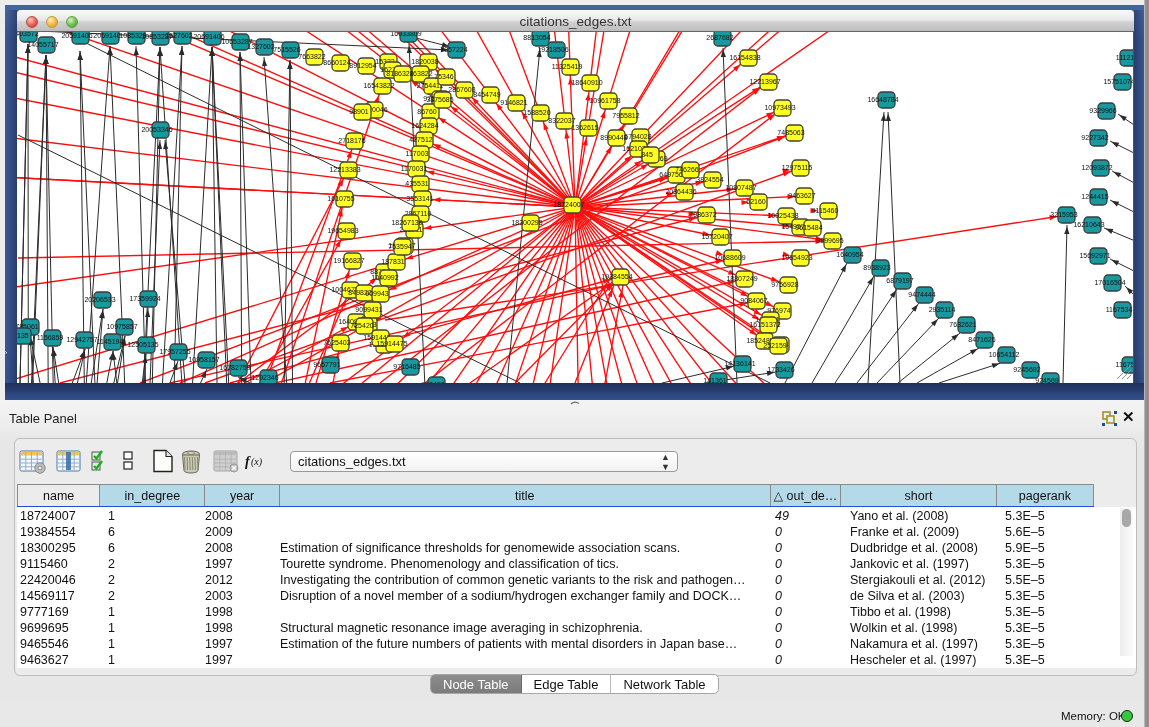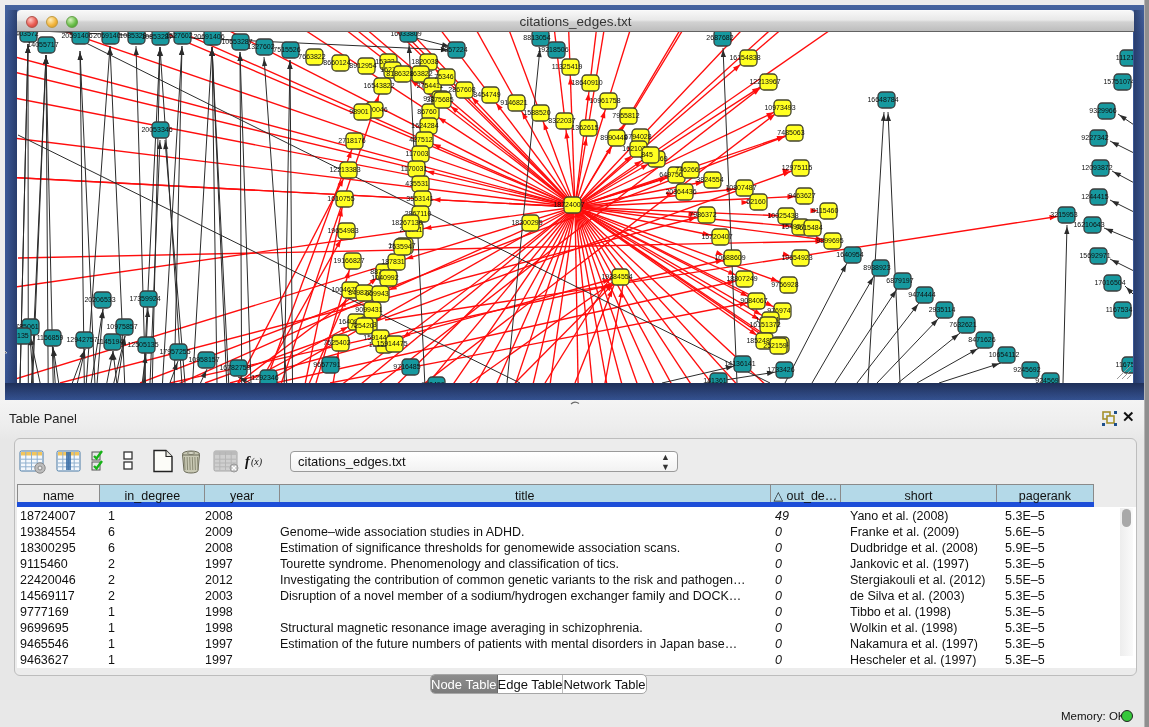--- a/index.html
+++ b/index.html
@@ -21,34 +21,34 @@
 #panel {position:absolute;left:14px;top:438px;width:1123px;height:238px;
  background:#ececec;border:1px solid #bdbdbd;border-radius:6px;}
 #combo {position:absolute;left:290px;top:451px;width:388px;height:21px;background:linear-gradient(180deg,#ffffff,#f2f2f2);
  border:1px solid #9a9a9a;border-radius:4px;font-size:13px;color:#111;line-height:19px;padding-left:7px;}
 #combo .arr {position:absolute;right:7px;top:0px;font-size:9px;color:#333;line-height:10px;}
 
 #tbl {position:absolute;left:17px;top:508px;width:1119px;height:160px;background:#fff;overflow:hidden;
  font-size:12.5px;color:#111;}
 #tblbg {position:absolute;left:17px;top:507px;width:1119px;height:161px;background:#fff;}
 #thead {position:absolute;left:17px;top:484px;height:23px;width:1077px;display:flex;
- border-top:1px solid #8a8a8a;border-bottom:5px solid #1d4ed8;font-size:12.5px;color:#111;}
+ border-top:1px solid #8a8a8a;border-bottom:1px solid #1d4ed8;font-size:12.5px;color:#111;}
 #thead span {display:block;height:100%;background:#b4d9e8;border-right:1px solid #8a8a8a;
  text-align:center;line-height:22px;}
 #thead span.h0 {background:#ececec;border-left:1px solid #8a8a8a;}
 .tr {position:relative;height:16px;line-height:16px;white-space:nowrap;}
 .tr span {position:absolute;top:0;}
 .c0 {left:3px;} .c1 {left:91px;} .c2 {left:188px;} .c3 {left:263px;}
 .c4 {left:758px;font-style:italic;} .c5 {left:833px;} .c6 {left:988px;}
 #vsb {position:absolute;left:1120px;top:508px;width:13px;height:148px;background:linear-gradient(90deg,#ededed,#fafafa);}
 #vsb .thumb {position:absolute;left:2px;top:1px;width:9px;height:18px;background:#a8a8a8;border-radius:5px;}
 
 #tabs {position:absolute;left:430px;top:674px;height:20px;display:flex;
  border:1px solid #a6a6a6;border-radius:5px;overflow:hidden;font-size:13px;background:#fff;}
-#tabs .tab {padding:0 0;line-height:19px;color:#111;border-right:1px solid #bbb;}
+#tabs .tab {padding:0 12px;line-height:19px;color:#111;border-right:1px solid #bbb;}
 #tabs .sel {background:linear-gradient(180deg,#8d8d8d,#7b7b7b);color:#fff;border-right:1px solid #6a6a6a;}
 #status {position:absolute;left:0;top:700px;width:1144px;height:27px;background:#e8e8e8;}
 #memtxt {position:absolute;left:1061px;top:710px;font-size:11.5px;color:#111;}
 #memdot {position:absolute;left:1121px;top:710px;width:12px;height:12px;border-radius:50%;
  background:#35c83b;border:1.5px solid #222;}
 #rightstrip {position:absolute;right:0;top:0;width:5px;height:727px;background:#8f8f8f;
  border-left:1px solid #b5b5b5;}
 #topstrip {position:absolute;left:0;top:0;width:1149px;height:5px;background:#ededed;}
 #leftstrip {position:absolute;left:0;top:0;width:5px;height:400px;background:#ededed;}
 </style></head>
@@ -782,21 +782,20 @@
       <span class="c1">1</span>
       <span class="c2">2008</span>
       <span class="c4">49</span>
       <span class="c5">Yano et al. (2008)</span>
       <span class="c6">5.3E–5</span>
     </div>
 <div class="tr">
       <span class="c0">19384554</span>
       <span class="c1">6</span>
       <span class="c2">2009</span>
-      <span class="c3">Genome–wide association studies in ADHD.</span>
       <span class="c4">0</span>
       <span class="c5">Franke et al. (2009)</span>
       <span class="c6">5.6E–5</span>
     </div>
 <div class="tr">
       <span class="c0">18300295</span>
       <span class="c1">6</span>
       <span class="c2">2008</span>
       <span class="c3">Estimation of significance thresholds for genomewide association scans.</span>
       <span class="c4">0</span>

